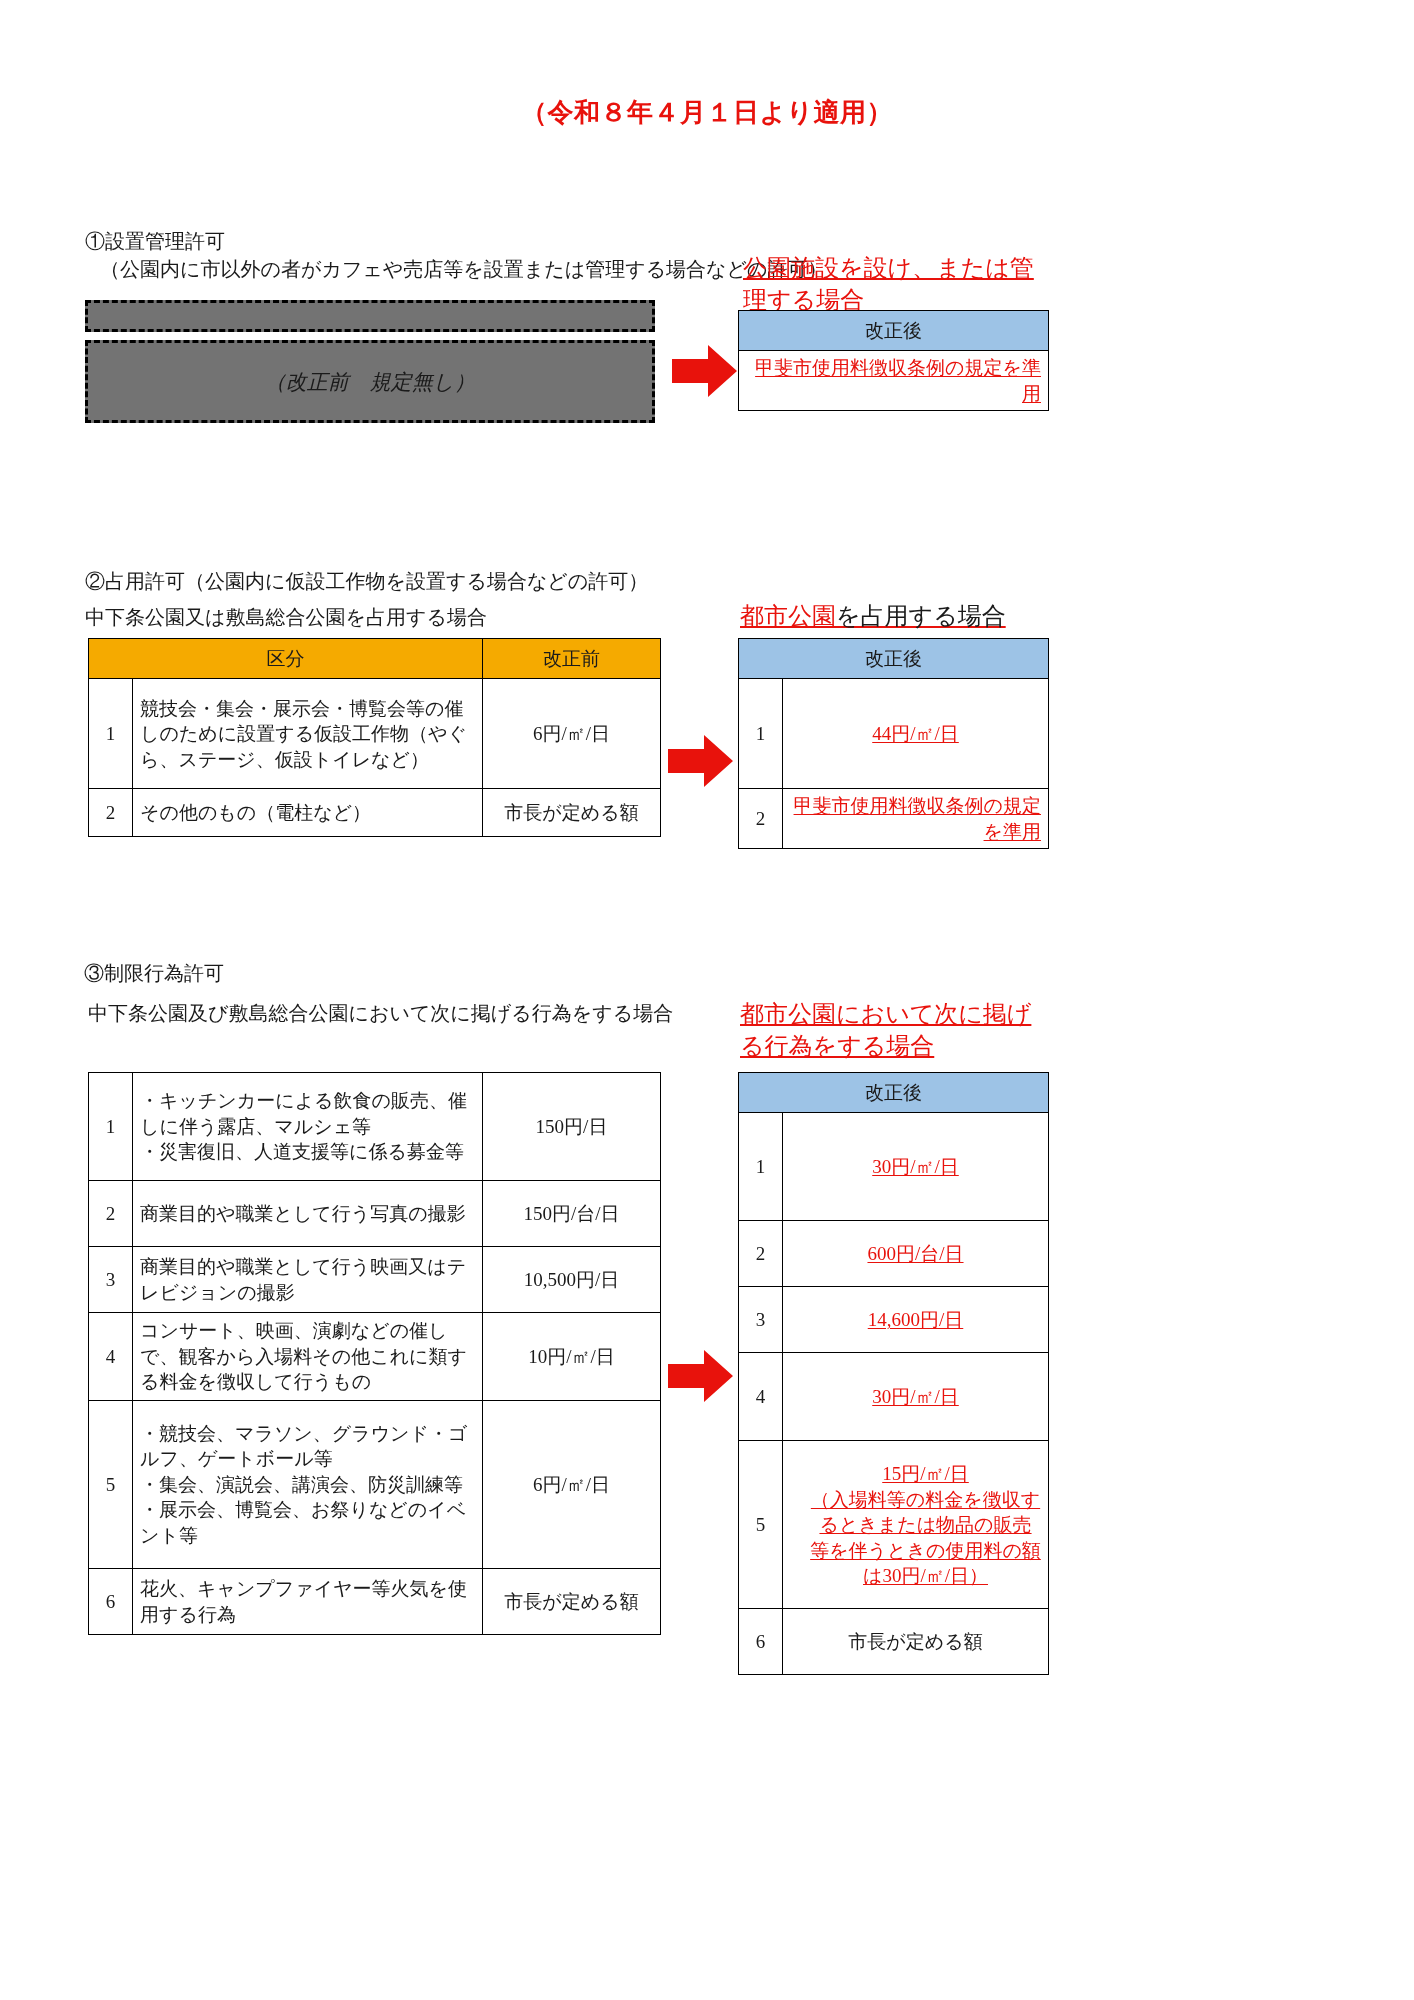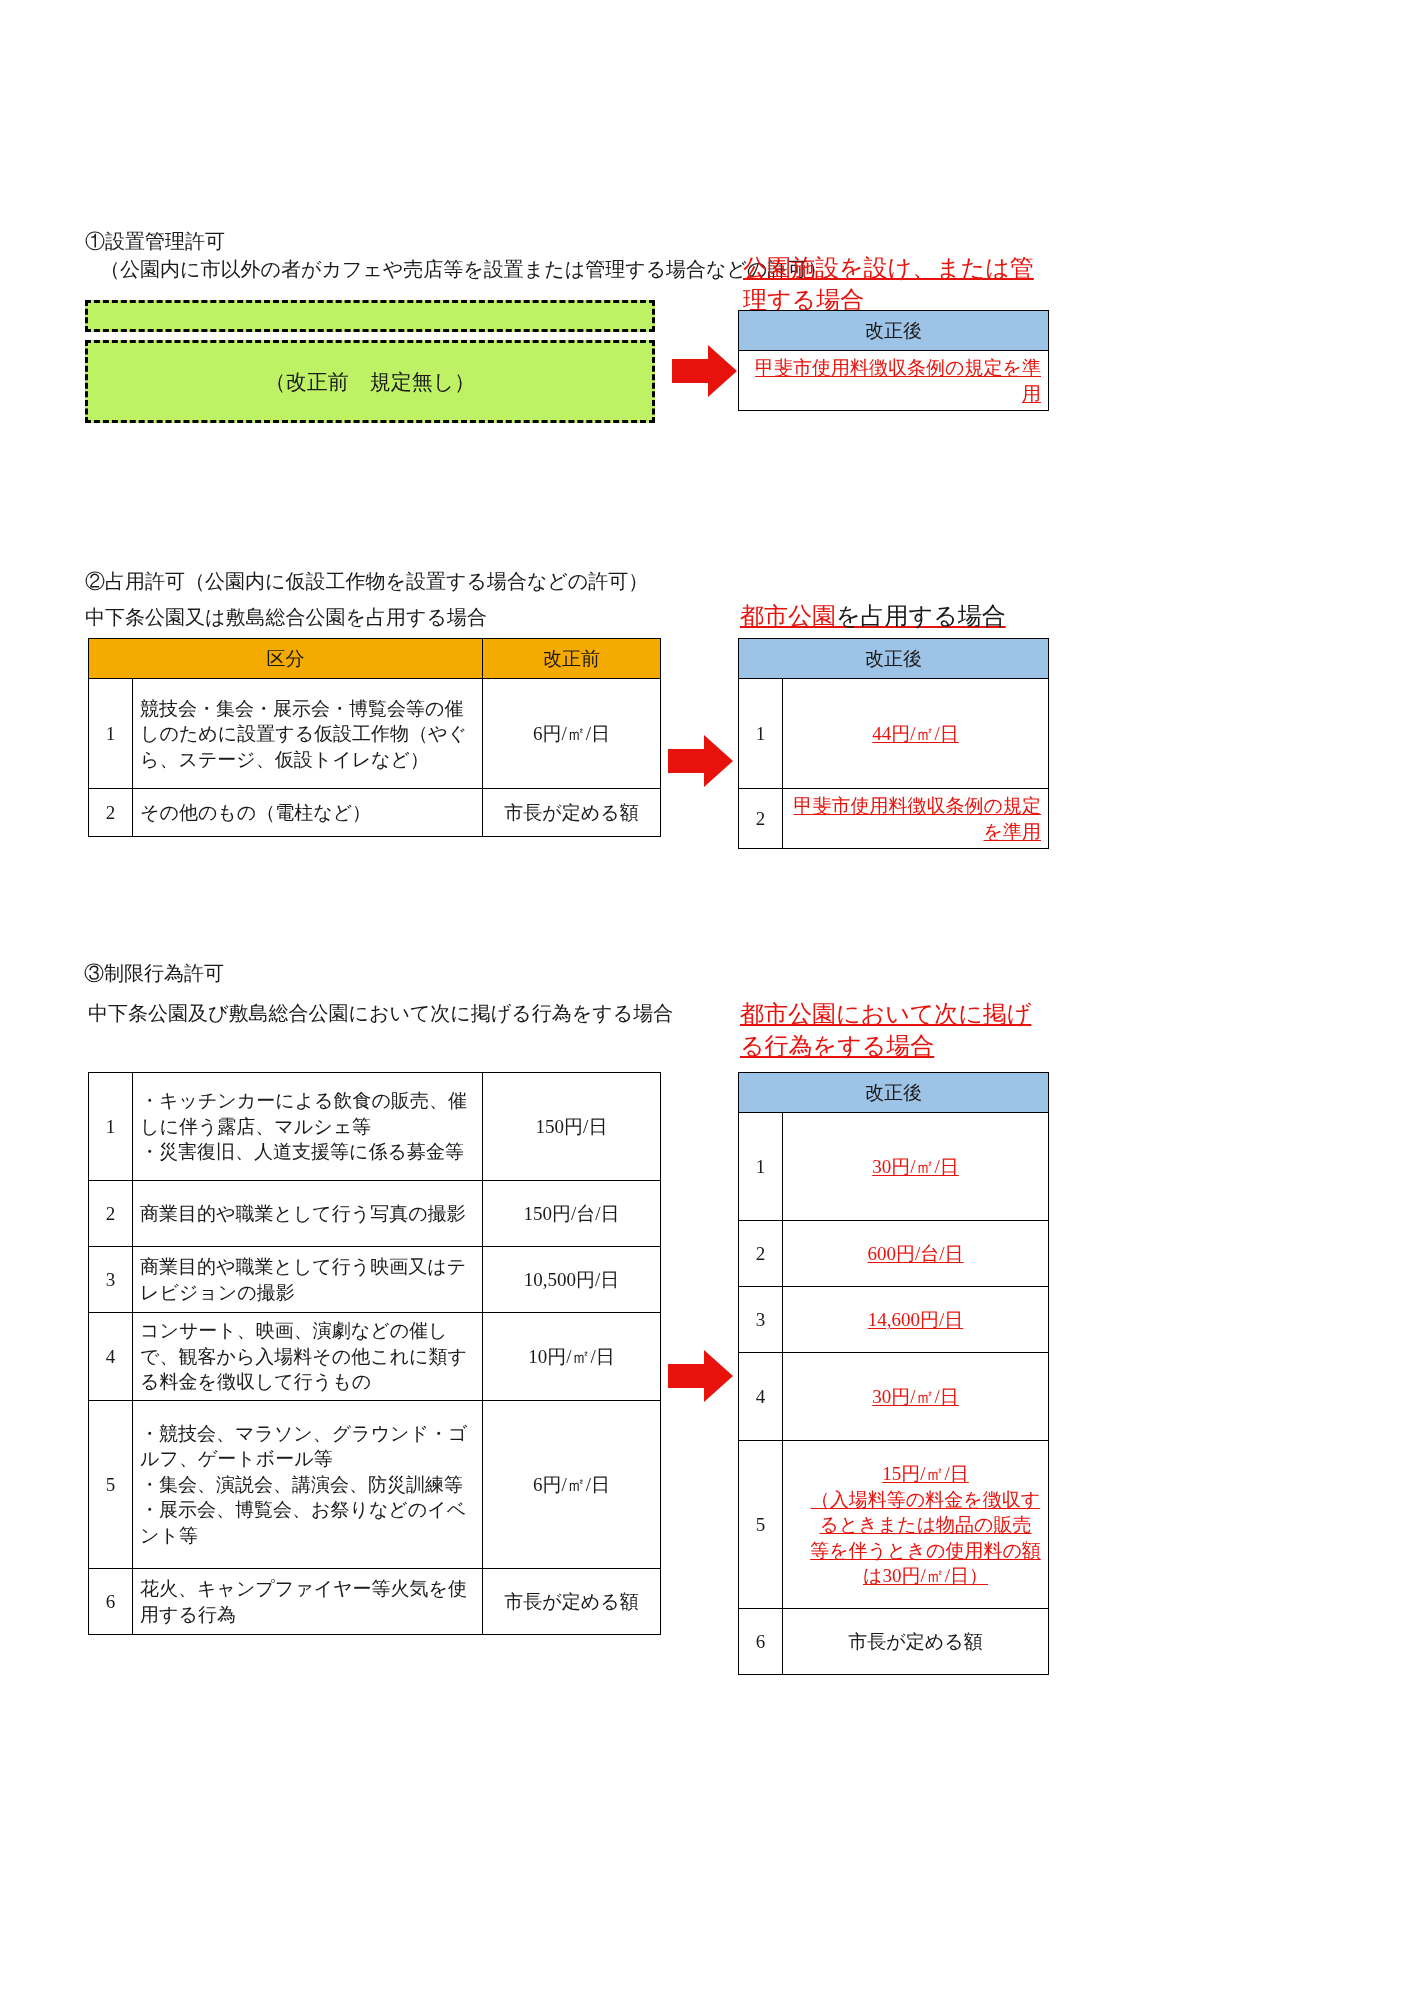--- a/index.html
+++ b/index.html
@@ -65,21 +65,22 @@
   }
   .lead-right .plain {
     color: #1a1a1a;
     text-decoration: none;
   }
 
   
   .dashed-box {
     position: absolute;
     border: 3px dashed #000;
-    background: #bef264;
+    background: #737373;
+    font-style: italic;
   }
   .dashed-box .inner-text {
     position: absolute;
     width: 100%;
     text-align: center;
     font-size: 21px;
     top: 50%;
     transform: translateY(-50%);
   }
 
@@ -149,20 +150,21 @@
   
   .arrow {
     position: absolute;
     display: block;
   }
 </style>
 </head>
 <body>
 
 <div class="title-block">
+  <div class="doc-subtitle">（令和８年４月１日より適用）</div>
 </div>
 
 <div class="sec-head" style="left:85px; top:228px;">①設置管理許可</div>
 <div class="lead-left" style="left:100px; top:256px;">（公園内に市以外の者がカフェや売店等を設置または管理する場合などの許可）</div>
 
 <div class="dashed-box" style="left:85px; top:300px; width:570px; height:32px;"></div>
 <div class="dashed-box" style="left:85px; top:340px; width:570px; height:83px;">
   <div class="inner-text">（改正前　規定無し）</div>
 </div>
 

